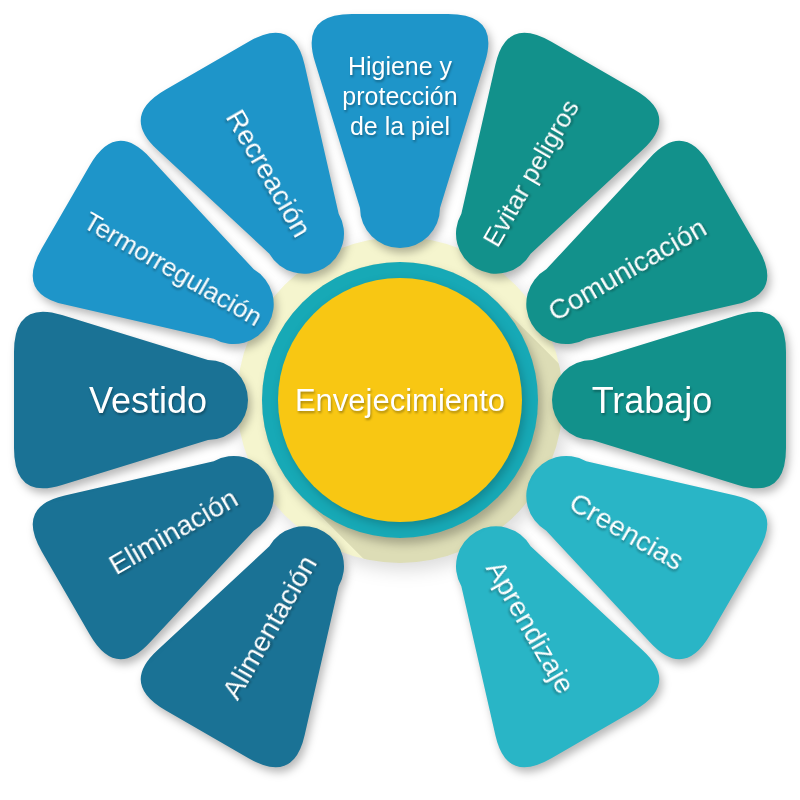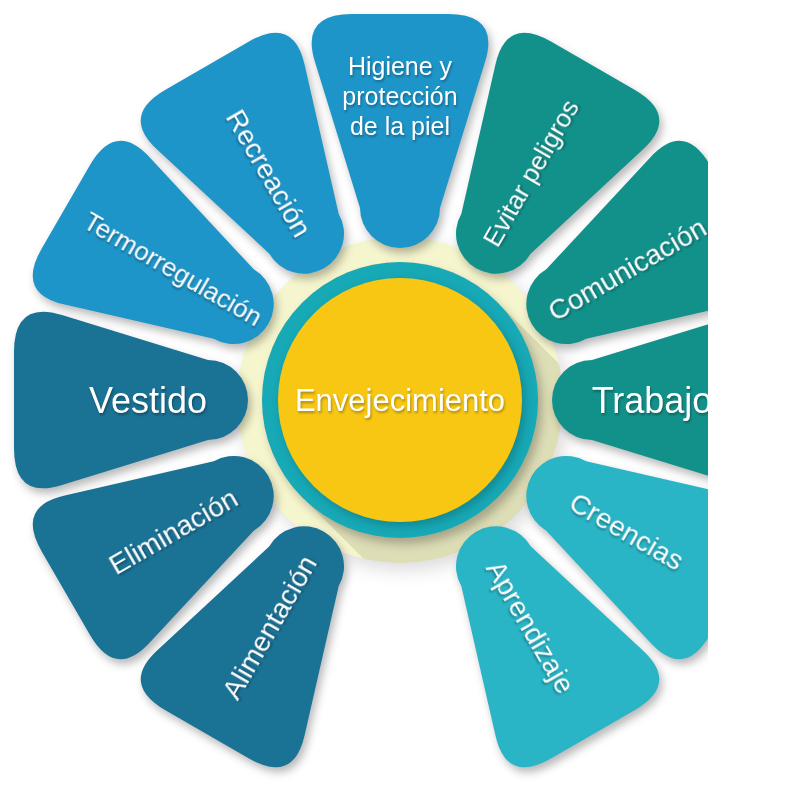--- a/index.html
+++ b/index.html
@@ -1,17 +1,17 @@
 <!DOCTYPE html>
 <html><head>
 <meta charset="utf-8">
 <style>
   html,body{margin:0;padding:0;background:#ffffff;}
   .stage{
-    width:708px;height:800px;position:relative;overflow:hidden;
+    width:800px;height:800px;position:relative;overflow:hidden;
     font-family:"Liberation Sans",sans-serif;background:#ffffff;
   }
   svg{display:block;}
   .halo{filter:drop-shadow(5px 7px 9px rgba(0,0,0,0.14));}
   .ring-c{filter:drop-shadow(4px 6px 5px rgba(0,0,0,0.25));}
   .core-c{filter:drop-shadow(3px 4px 5px rgba(0,0,0,0.20));}
   .petal-shadow{filter:drop-shadow(3px 5px 4px rgba(0,0,0,0.28));}
   .petal-label{
     fill:#ffffff;
     font-family:"Liberation Sans",sans-serif;

